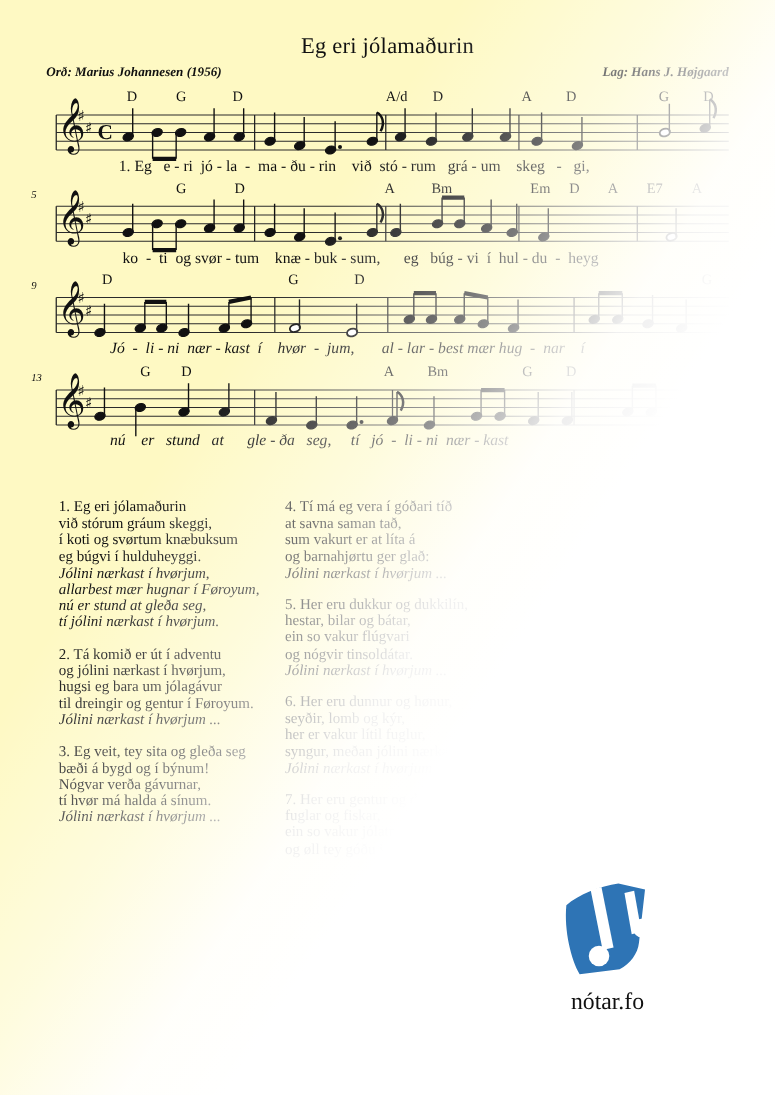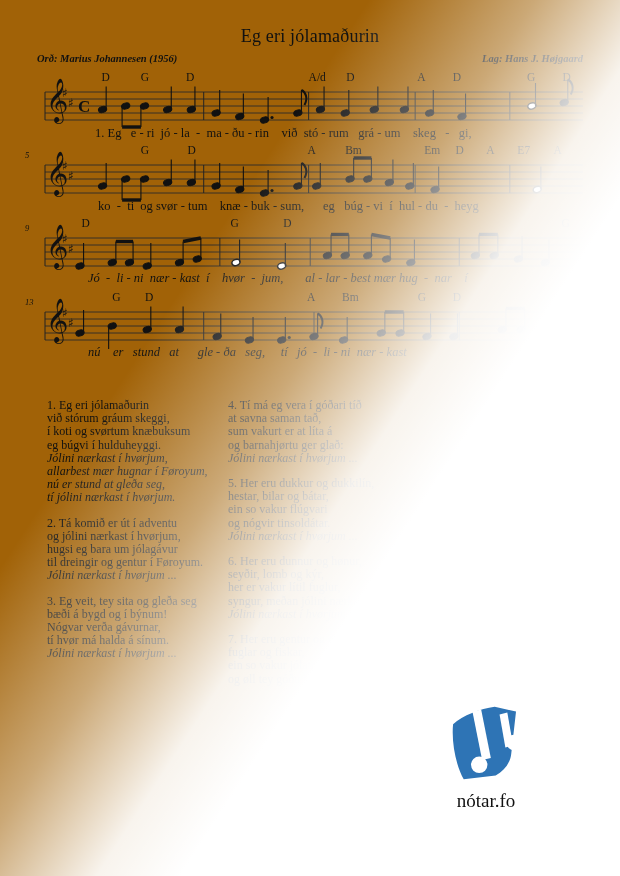--- a/index.html
+++ b/index.html
@@ -1,16 +1,16 @@
 <!DOCTYPE html>
 <html><head>
 <meta charset="utf-8">
 <style>
   html,body{margin:0;padding:0;background:#fff;}
-  #page{position:relative;width:620px;height:876px;background:#a16207;overflow:hidden;
+  #page{position:relative;width:620px;height:876px;background:#fef9c3;overflow:hidden;
         font-family:"Liberation Serif",serif;color:#111;}
   .title{position:absolute;top:26px;left:0;width:620px;text-align:center;
          font-size:18px;letter-spacing:.2px;}
   .credits{position:absolute;top:53px;left:37px;right:37px;height:14px;
            font-size:10.5px;font-style:italic;font-weight:bold;}
   .credit-left{position:absolute;left:0;top:0;}
   .credit-right{position:absolute;right:0;top:0;}
   .system{position:absolute;left:20px;width:580px;height:64px;}
   .lyrics{position:absolute;left:0;white-space:pre;font-size:12.5px;color:#111;}
   .lyrics.it{font-style:italic;}

